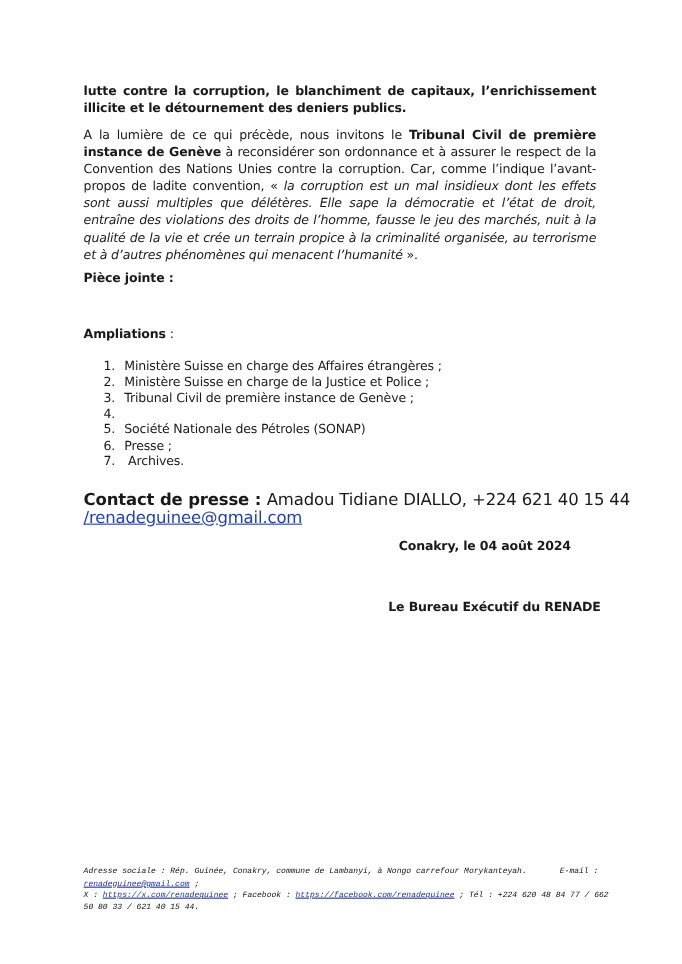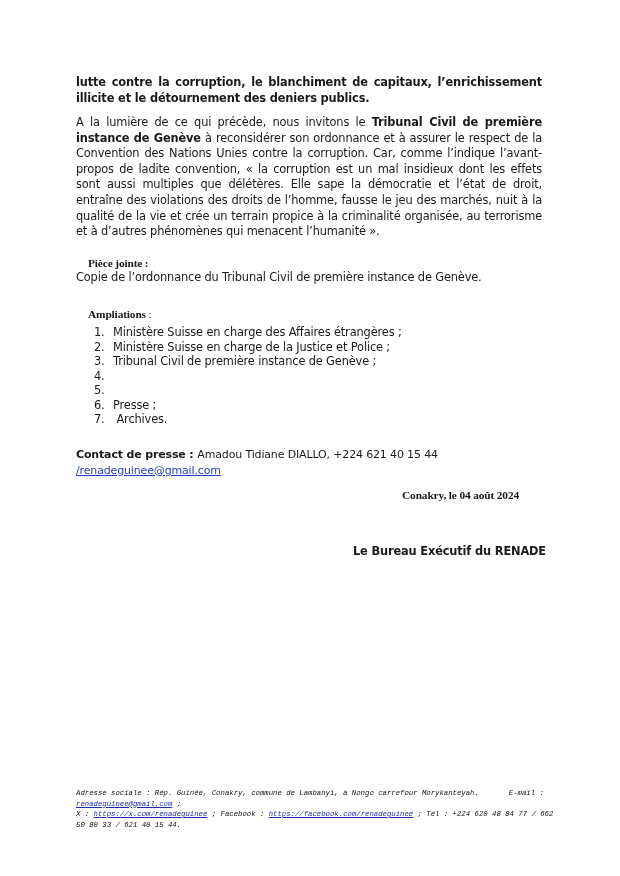--- a/index.html
+++ b/index.html
@@ -7,53 +7,52 @@
     width: 620px; height: 876px; position: relative; overflow: hidden;
     font-family: "DejaVu Sans", sans-serif; color: #1a1a1a;
   }
   .page { position: absolute; left: 0; top: 0; width: 620px; height: 764px; }
   .para {
     position: absolute; left: 76px; width: 466px;
     font-size: 11.4px; line-height: 15.6px; text-align: justify; margin: 0;
     letter-spacing: -0.15px;
   }
   .b { font-weight: bold; }
-  .i { }
+  .i { font-style: italic; }
   #p1 { top: 75px; font-weight: bold; }
   #p2 { top: 115px; }
-  .heading { position: absolute; left: 76px; font-size: 11.4px; font-weight: bold; margin: 12px; letter-spacing: -0.15px; font-family: Liberation Serif, serif; }
+  .heading { position: absolute; left: 76px; font-size: 11.4px; font-weight: bold; margin: 0; letter-spacing: -0.15px; }
   #h-piece { top: 245px; }
   #attachment { position: absolute; left: 76px; top: 270px; font-size: 11.4px; margin: 0; letter-spacing: -0.15px; }
   #h-ampl { top: 296px; }
   .list { position: absolute; left: 94px; top: 325px; margin: 0; padding: 0; list-style: none; font-size: 11.4px; line-height: 14.5px; letter-spacing: -0.15px; }
   .list li { display: flex; }
   .list .num { width: 19px; display: inline-block; }
-  #contact { position: absolute; left: 76px; top: 447px; font-size: 11px; line-height: 15.6px; margin: 0; letter-spacing: -0.15px; }
+  #contact { position: absolute; left: 76px; top: 447px; font-size: 15px; line-height: 15.6px; margin: 0; letter-spacing: -0.15px; }
   #contact a { color: #1f3fbf; text-decoration: underline; }
-  #place-date { position: absolute; right: 101px; top: 489px; font-size: 11.4px; font-weight: bold; margin: 0; letter-spacing: -0.15px; font-family: Liberation Serif, serif; }
+  #place-date { position: absolute; right: 101px; top: 489px; font-size: 11.4px; font-weight: bold; margin: 0; letter-spacing: -0.15px; }
   #signature { position: absolute; right: 74px; top: 544px; font-size: 11.4px; font-weight: bold; margin: 0; letter-spacing: -0.15px; text-align: right; }
   .footer {
     position: absolute; left: 76px; top: 788px; width: 480px;
     font-family: Liberation Mono, monospace; font-style: italic;
     font-size: 7.3px; line-height: 10.5px; color: #111; margin: 0;
   }
   .footer a { color: #1a2ea8; text-decoration: underline; }
   .gap { display: inline-block; width: 30px; }
 </style>
 </head>
 <body>
 
 <div class="page">
 
   <p class="para" id="p1">lutte contre la corruption, le blanchiment de capitaux, l’enrichissement illicite et le détournement des deniers publics.</p>
 
   <p class="para" id="p2"><span>A la lumière de ce qui précède, nous invitons le </span><span class="b">Tribunal Civil de première instance de Genève</span><span> à reconsidérer son ordonnance et à assurer le respect de la Convention des Nations Unies contre la corruption. Car, comme l’indique l’avant-propos de ladite convention, « </span><span class="i">la corruption est un mal insidieux dont les effets sont aussi multiples que délétères. Elle sape la démocratie et l’état de droit, entraîne des violations des droits de l’homme, fausse le jeu des marchés, nuit à la qualité de la vie et crée un terrain propice à la criminalité organisée, au terrorisme et à d’autres phénomènes qui menacent l’humanité</span><span> ».</span></p>
 
   <p class="heading" id="h-piece">Pièce jointe :</p>
-  <p id="attachment">Copie de l’ordonnance du Tribunal Civil de première instance de Genève.</p>
 
   <p class="heading" id="h-ampl"><span>Ampliations</span><span style="font-weight:normal"> :</span></p>
 
   <ul class="list">
     <li>
         <span class="num">1.</span>
         <span>Ministère Suisse en charge des Affaires étrangères ;</span>
       </li>
     <li>
         <span class="num">2.</span>
@@ -61,20 +60,21 @@
       </li>
     <li>
         <span class="num">3.</span>
         <span>Tribunal Civil de première instance de Genève ;</span>
       </li>
     <li>
         <span class="num">4.</span>
       </li>
     <li>
         <span class="num">5.</span>
+        <span>Société Nationale des Pétroles (SONAP)</span>
       </li>
     <li>
         <span class="num">6.</span>
         <span>Presse ;</span>
       </li>
     <li>
         <span class="num">7.</span>
         <span style="white-space:pre"> Archives.</span>
       </li>
   </ul>

